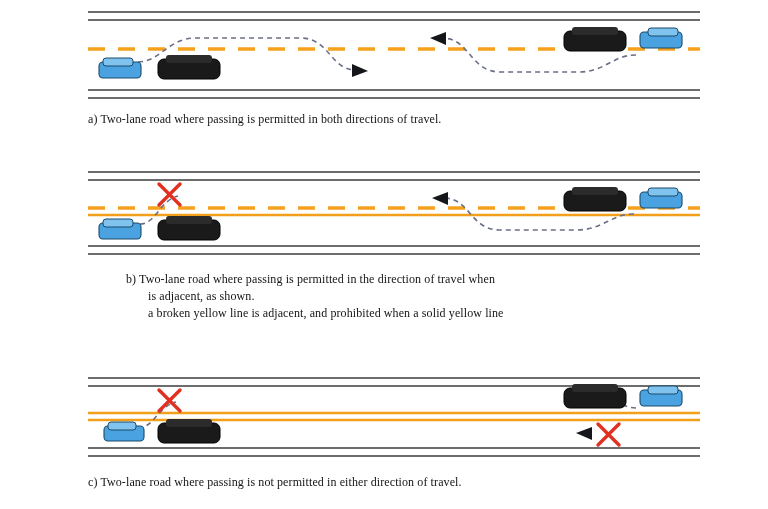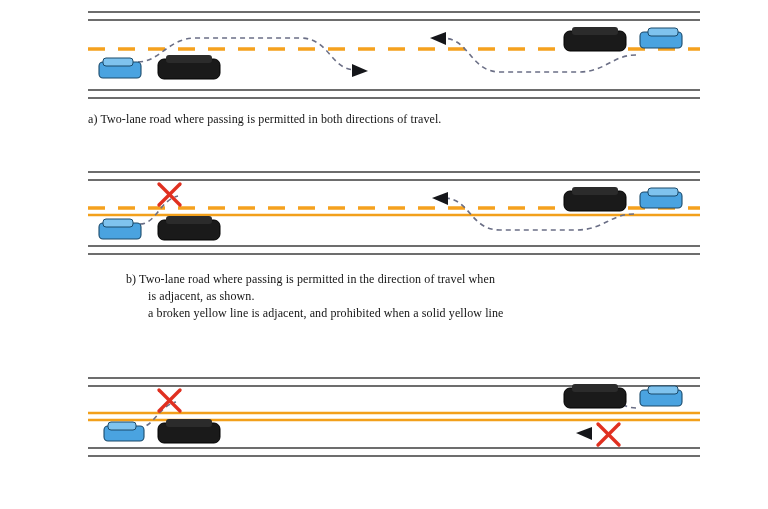--- a/index.html
+++ b/index.html
@@ -223,15 +223,16 @@
         <g>
           <rect x="564" y="22" width="62" height="20" rx="6" fill="#1a1a1a" stroke="#000000" stroke-width="1"></rect>
           <rect x="572" y="18" width="46" height="8" rx="3" fill="#2b2b2b"></rect>
         </g>
         <g>
           <rect x="640" y="24" width="42" height="16" rx="4" fill="#4aa3e0" stroke="#1b4a6b" stroke-width="1.1"></rect>
           <rect x="648" y="20" width="30" height="8" rx="3" fill="#7fc3ee" stroke="#1b4a6b" stroke-width="1"></rect>
         </g>
       </svg>
     </div>
+    <div class="caption caption-c">c) Two-lane road where passing is not permitted in either direction of travel.</div>
   </div>
 
 </div>
 
 </body></html>

